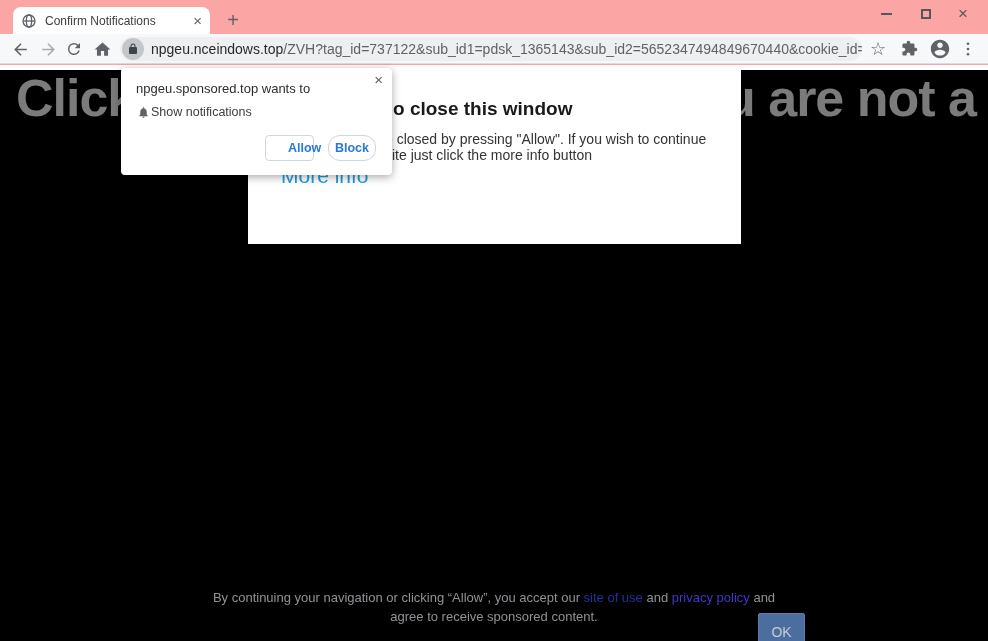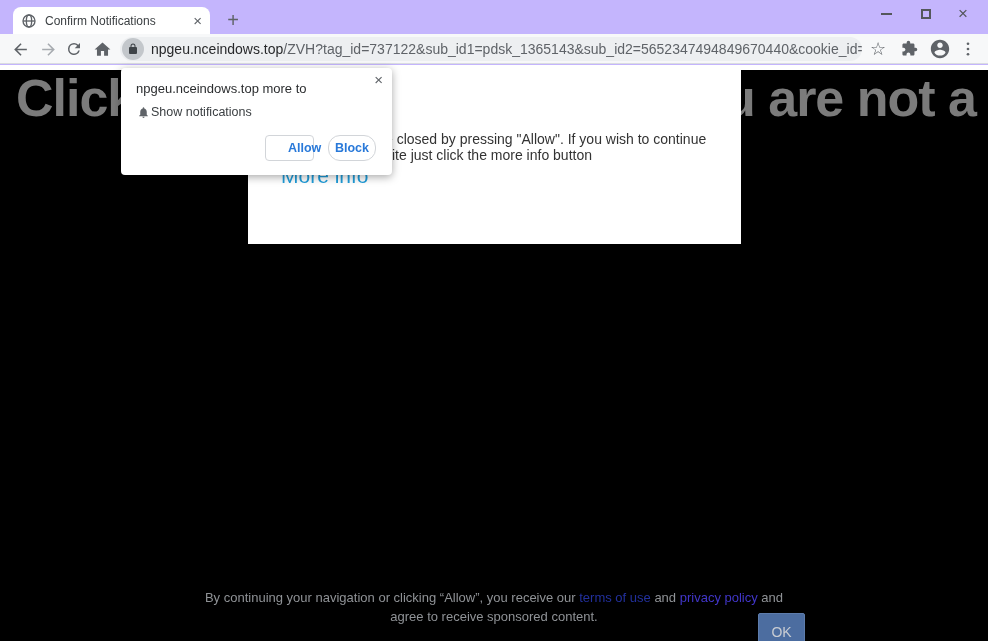--- a/index.html
+++ b/index.html
@@ -1,17 +1,17 @@
 <!DOCTYPE html>
 <html><head>
 <meta charset="utf-8">
 <style>
   * { margin:0; padding:0; box-sizing:border-box; }
   body { background:#e9eaec; font-family:"Liberation Sans", sans-serif; }
-  .window { position:relative; width:988px; height:641px; background:#c4b5fd;
+  .window { position:relative; width:988px; height:641px; background:#fca5a5;
             overflow:hidden; outline:1px solid #9ea2a8; }
 
   
   .tabstrip { position:absolute; top:0; left:0; right:0; height:34px; }
   .tab { position:absolute; left:13px; top:7px; width:197px; height:27px; background:#fff;
          border-radius:8px 8px 0 0; display:flex; align-items:center; padding:0 8px; }
   .favicon { width:16px; height:16px; margin-right:8px; flex:none; display:flex; }
   .tab-title { font-size:12px; color:#3c4043; flex:1; white-space:nowrap; overflow:hidden; }
   .tab-close { font-size:15px; color:#5f6368; margin-left:6px; line-height:1; cursor:default; }
   .newtab { position:absolute; left:220px; top:8px; width:26px; height:26px; font-size:20px;
@@ -156,41 +156,42 @@
     </div>
   </div>
 
   <div class="content">
     <div class="page-black"></div>
 
     <div class="giant left">Click</div>
     <div class="giant right">u are not a</div>
 
     <div class="modal">
+      <div class="modal-heading">o close this window</div>
       <div class="modal-body">
         <span>e closed by pressing "Allow". If you wish to continue</span><br>
         <span>site just click the more info button</span>
       </div>
       <a class="more-info">More info</a>
     </div>
 
     <div class="perm-dialog">
       <span class="pd-close">×</span>
-      <div class="pd-title">npgeu.nceindows.top more to</div>
+      <div class="pd-title">npgeu.sponsored.top wants to</div>
       <div class="pd-row">
         <svg viewBox="0 0 24 24" width="13" height="13">
             <path fill="#5f6368" d="M12 22c1.1 0 2-.9 2-2h-4c0 1.1.9 2 2 2zm6-6v-5c0-3.07-1.63-5.64-4.5-6.32V4c0-.83-.67-1.5-1.5-1.5s-1.5.67-1.5 1.5v.68C7.64 5.36 6 7.92 6 11v5l-2 2v1h16v-1l-2-2z"></path>
           </svg>
         <span class="pd-perm">Show notifications</span>
       </div>
       <button class="pd-btn allow">Allow</button>
       <button class="pd-btn block">Block</button>
     </div>
 
     <div class="disclaimer">
-      <span>By continuing your navigation or clicking “Allow”, you receive our </span><a class="lnk-terms">terms of use</a><span> and </span><a class="lnk-privacy">privacy policy</a><span> and</span><br>
+      <span>By continuing your navigation or clicking “Allow”, you accept our </span><a class="lnk-terms">site of use</a><span> and </span><a class="lnk-privacy">privacy policy</a><span> and</span><br>
       <span>agree to receive sponsored content.</span>
     </div>
 
     <button class="ok-btn">OK</button>
   </div>
 
 </div>
 
 </body></html>

